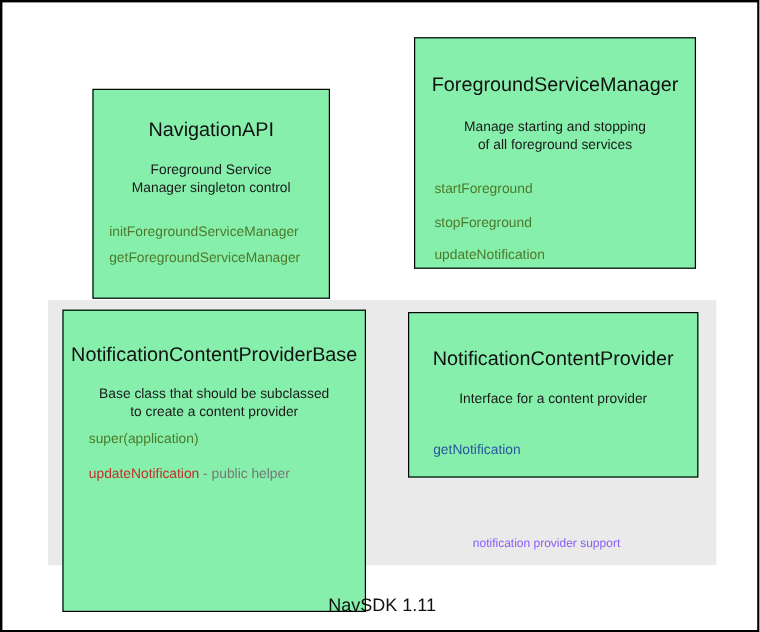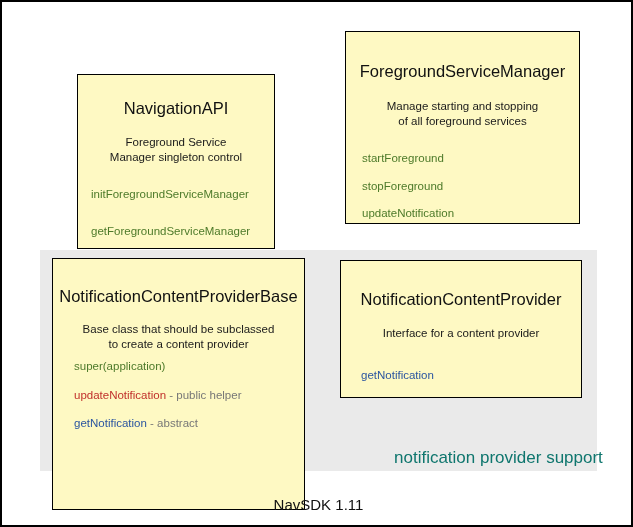--- a/index.html
+++ b/index.html
@@ -18,27 +18,27 @@
     box-sizing: border-box;
     border: 2px solid #000000;
     overflow: hidden;
   }
   .panel {
     position: absolute;
     background: #eaeaea;
   }
   .panel-caption {
     position: absolute;
-    font-size: 17px;
-    color: #0f766e;
+    font-size: 10px;
+    color: #8b5cf6;
     white-space: nowrap;
   }
   .uml-box {
     position: absolute;
-    background: #fef9c3;
+    background: #86efac;
     border: 1.6px solid #000000;
     box-sizing: border-box;
     display: flex;
     flex-direction: column;
     align-items: center;
     padding-top: 10px;
   }
   .box-title {
     font-size: 16.5px;
     color: #111111;
@@ -85,21 +85,21 @@
   <div class="panel" style="left:38px; top:248px; width:557px; height:221px;"></div>
 
   <div class="panel-caption" style="left:392px; top:446px;">notification provider support</div>
 
   <div class="uml-box" style="left:75px; top:72px; width:198px; height:175px;">
     <div class="box-title" style="margin-top:14px;">NavigationAPI</div>
     <div class="box-desc" style="margin-top:16px;text-align:center;">
       <div>Foreground Service</div>
       <div>Manager singleton control</div>
     </div>
-    <div class="members" style="margin-top:22px; padding-left:13px; gap:23px;">
+    <div class="members" style="margin-top:22px; padding-left:13px; gap:7px;">
       <div class="member">
         <span class="m-green">initForegroundServiceManager</span><span class="m-note"></span>
       </div>
       <div class="member">
         <span class="m-green">getForegroundServiceManager</span><span class="m-note"></span>
       </div>
     </div>
   </div>
 
   <div class="uml-box" style="left:343px; top:29px; width:235px; height:193px;">
@@ -127,23 +127,20 @@
       <div>Base class that should be subclassed</div>
       <div>to create a content provider</div>
     </div>
     <div class="members" style="margin-top:7px; padding-left:21px; gap:15px;">
       <div class="member">
         <span class="m-green">super(application)</span><span class="m-note"></span>
       </div>
       <div class="member">
         <span class="m-red">updateNotification</span><span class="m-note"> - public helper</span>
       </div>
-      <div class="member">
-        <span class="m-blue">getNotification</span><span class="m-note"> - abstract</span>
-      </div>
     </div>
   </div>
 
   <div class="uml-box" style="left:338px; top:258px; width:242px; height:138px;">
     <div class="box-title" style="margin-top:19px;">NotificationContentProvider</div>
     <div class="box-desc" style="margin-top:16px;">
       <div>Interface for a content provider</div>
     </div>
     <div class="members" style="margin-top:28px; padding-left:20px; gap:14px;">
       <div class="member">

